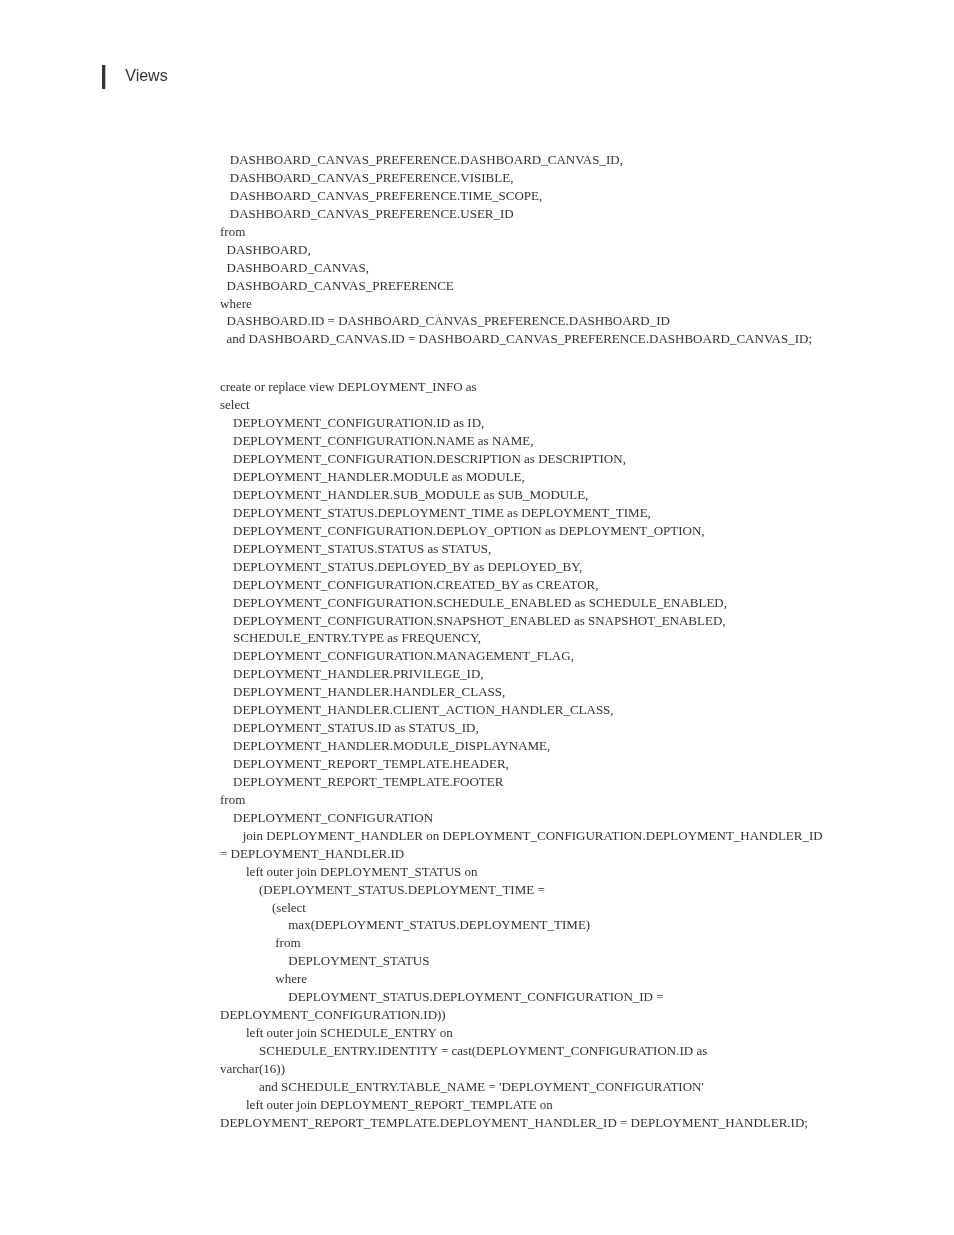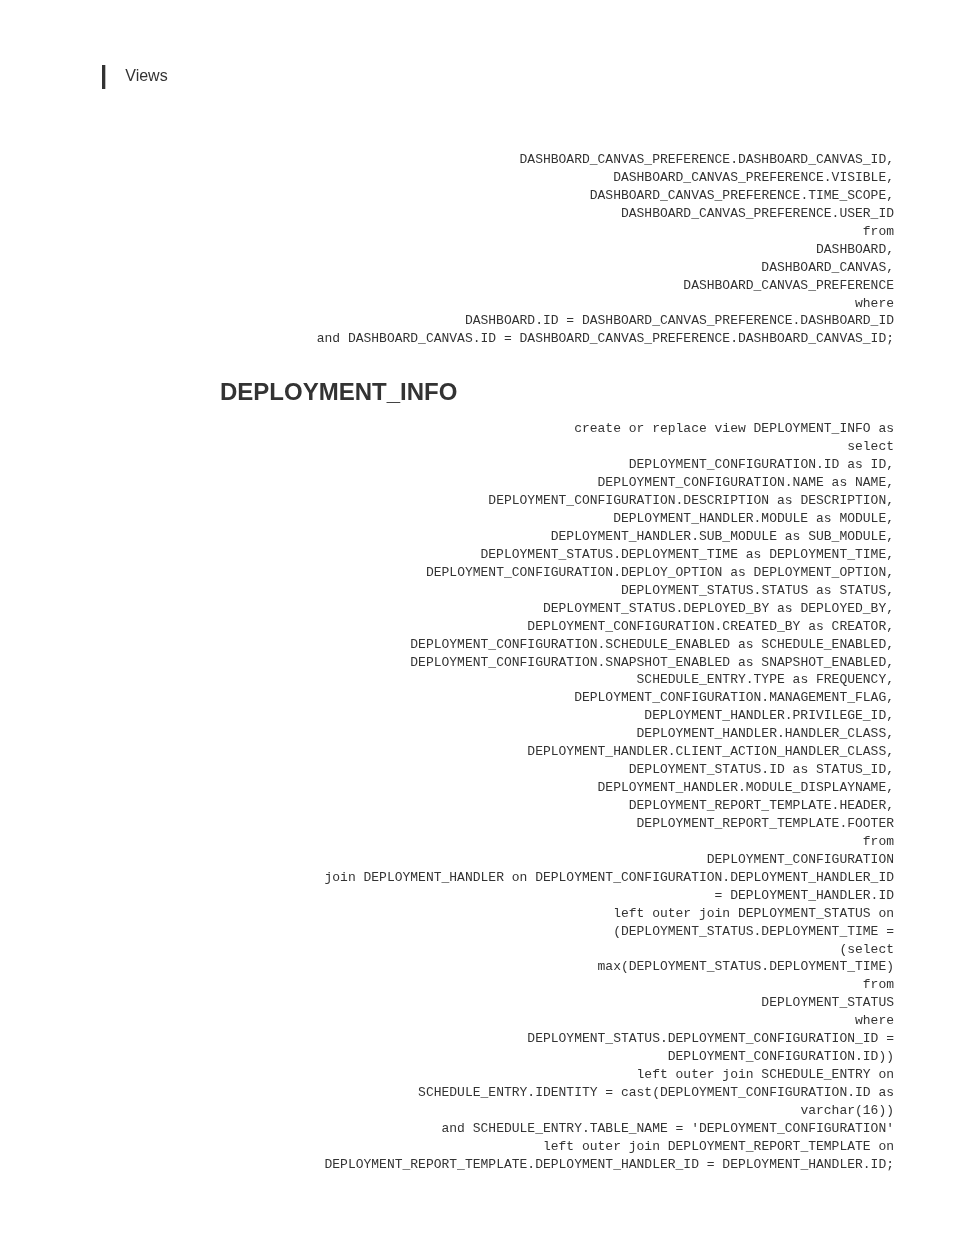--- a/index.html
+++ b/index.html
@@ -24,27 +24,26 @@
     margin-right: 18px;
   }
   .header-title {
     font-size: 16px;
     color: #333;
   }
   .content {
     margin-left: 120px;
   }
   .code-block {
-    font-family: Liberation Mono, monospace;
+    font-family: Liberation Serif, serif;
     font-size: 13px;
     line-height: 1.38;
     color: #333;
     white-space: pre;
     margin-bottom: 30px;
-    text-align: right;
   }
   .section-heading {
     font-size: 24px;
     font-weight: bold;
     color: #333;
     letter-spacing: 0px;
     margin-top: 28px;
     margin-bottom: 14px;
   }
 </style>
@@ -65,21 +64,20 @@
    DASHBOARD_CANVAS_PREFERENCE.TIME_SCOPE,
    DASHBOARD_CANVAS_PREFERENCE.USER_ID
 from
   DASHBOARD,
   DASHBOARD_CANVAS,
   DASHBOARD_CANVAS_PREFERENCE
 where
   DASHBOARD.ID = DASHBOARD_CANVAS_PREFERENCE.DASHBOARD_ID
   and DASHBOARD_CANVAS.ID = DASHBOARD_CANVAS_PREFERENCE.DASHBOARD_CANVAS_ID;</div>
 
-    <div class="section-heading">DEPLOYMENT_INFO</div>
 
     <div class="code-block">create or replace view DEPLOYMENT_INFO as
 select
     DEPLOYMENT_CONFIGURATION.ID as ID,
     DEPLOYMENT_CONFIGURATION.NAME as NAME,
     DEPLOYMENT_CONFIGURATION.DESCRIPTION as DESCRIPTION,
     DEPLOYMENT_HANDLER.MODULE as MODULE,
     DEPLOYMENT_HANDLER.SUB_MODULE as SUB_MODULE,
     DEPLOYMENT_STATUS.DEPLOYMENT_TIME as DEPLOYMENT_TIME,
     DEPLOYMENT_CONFIGURATION.DEPLOY_OPTION as DEPLOYMENT_OPTION,

